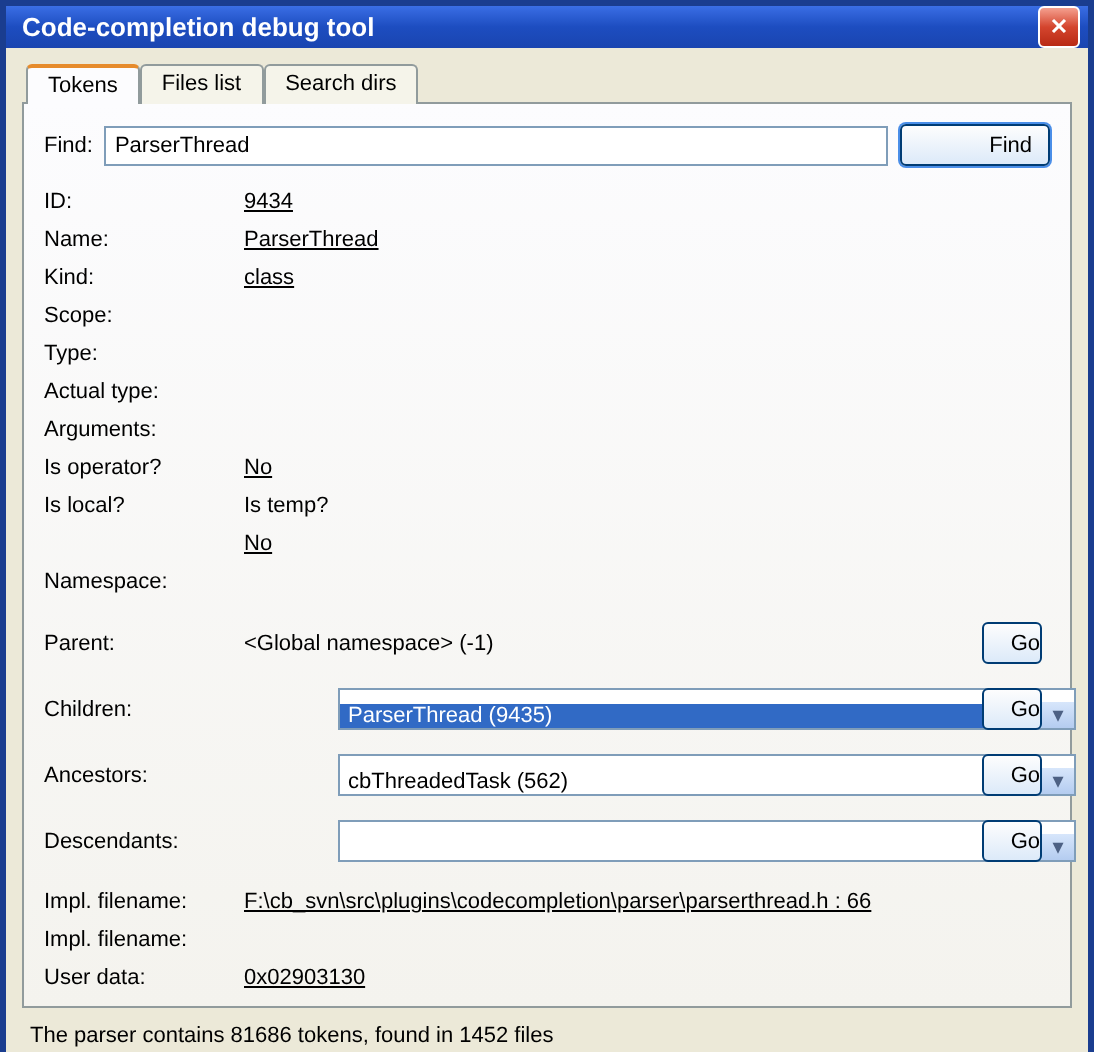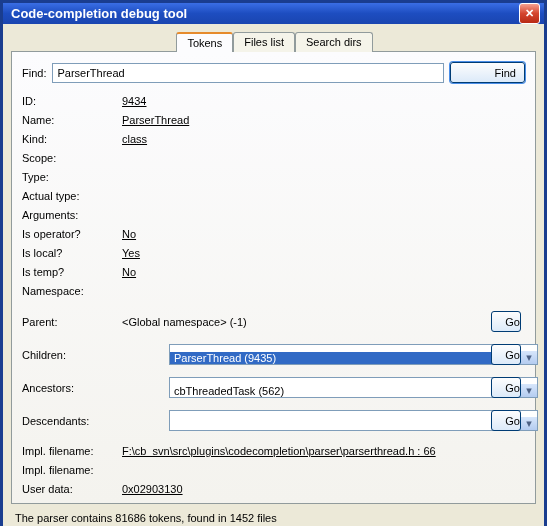--- a/index.html
+++ b/index.html
@@ -45,21 +45,20 @@
     flex: 1;
     padding: 8px;
     display: flex;
     flex-direction: column;
     background: #ece9d8;
   }
   .tabstrip {
     display: flex;
     margin-bottom: -1px;
     padding-left: 2px;
-    justify-content: center;
   }
   .tab {
     padding: 3px 10px;
     border: 1px solid #919b9c;
     border-bottom: none;
     background: #f5f4ea;
     border-radius: 3px 3px 0 0;
     margin-right: 0;
     position: relative;
   }
@@ -191,21 +190,20 @@
         <div class="label">Actual type:</div>
         <div class="value"></div>
 
         <div class="label">Arguments:</div>
         <div class="value"></div>
 
         <div class="label">Is operator?</div>
         <div class="value">No</div>
 
         <div class="label">Is local?</div>
-        <div class="value">Yes</div>
 
         <div class="label">Is temp?</div>
         <div class="value">No</div>
 
         <div class="label">Namespace:</div>
         <div class="value"></div>
 
         <div class="spacer6" style="grid-column:1/span 3"></div>
 
         <div class="label">Parent:</div>

